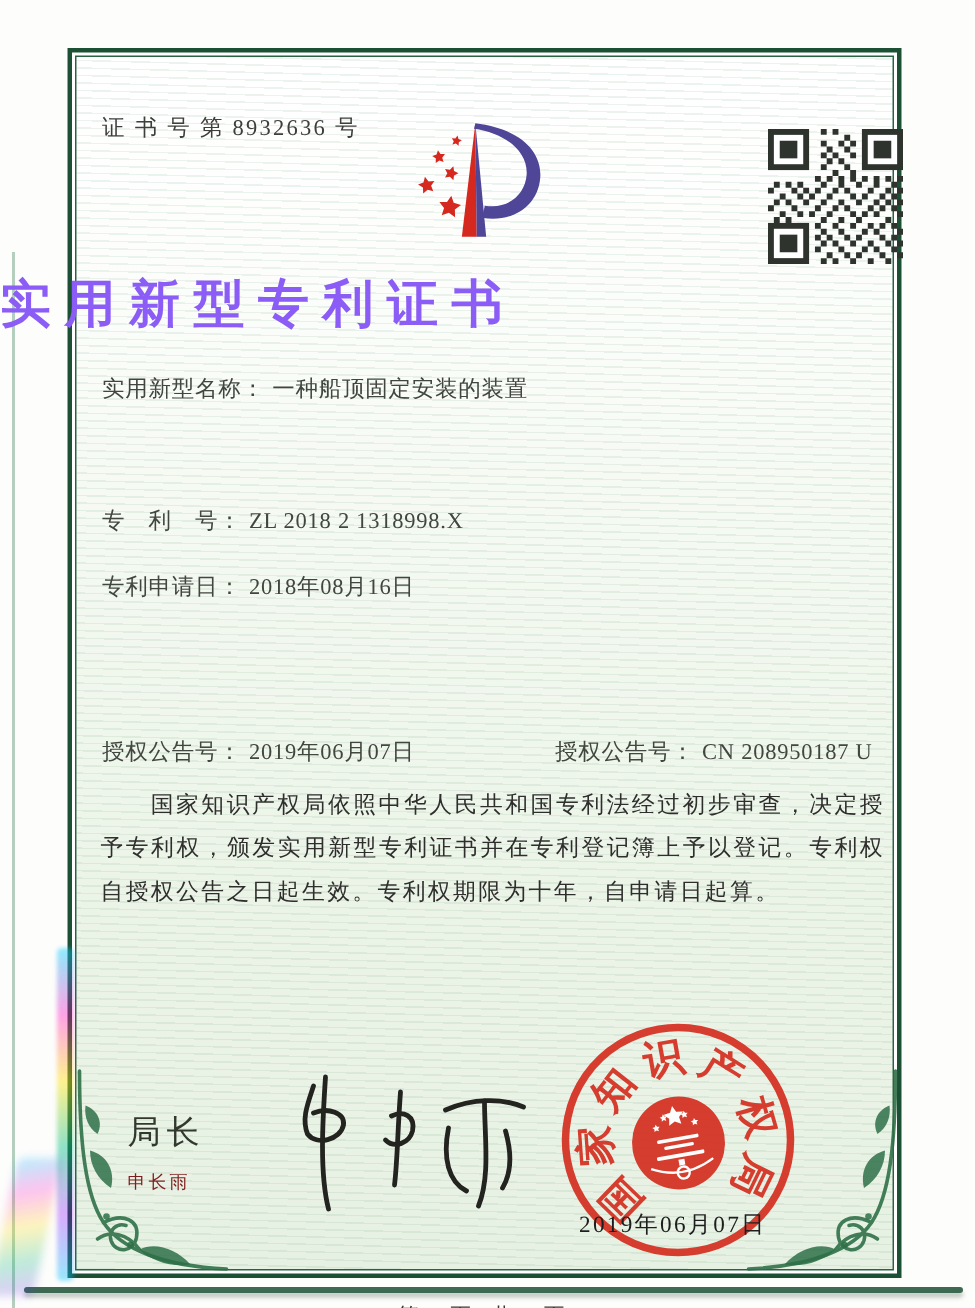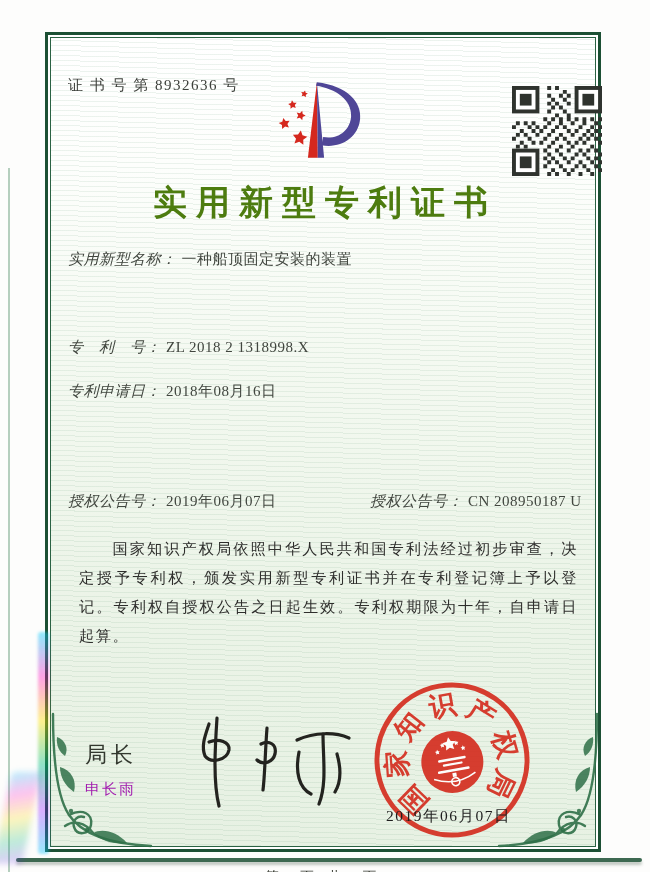--- a/index.html
+++ b/index.html
@@ -47,36 +47,36 @@
   .corner-orn.br{right:47px;bottom:20px;}
   .corner-orn.bl{left:47px;bottom:20px;}
   
   .cert-no{
     position:absolute;left:68px;top:76px;
     font-size:15px;letter-spacing:1.5px;color:#3c3f3a;z-index:5;
   }
   .logo{position:absolute;left:262px;top:74px;z-index:5;}
   .qr{position:absolute;left:512px;top:86px;z-index:5;}
   .title{
-    position:absolute;left:0;right:0;top:180px;text-align:center;
-    font-size:34px;font-weight:600;letter-spacing:9px;color:#4d7c0f;z-index:5;
+    position:absolute;left:0;right:0;top:180px;
+    font-size:34px;font-weight:600;letter-spacing:9px;color:#8b5cf6;z-index:5;
   }
   
   .row{position:absolute;left:68px;right:52px;font-size:15px;color:#41463f;z-index:5;letter-spacing:.5px;}
-  .row .lbl{margin-right:5px;font-style:italic;}
+  .row .lbl{margin-right:5px;}
   .row .grp2{position:absolute;left:302px;top:0;}
   
   .paras{position:absolute;left:67px;top:522px;width:523px;z-index:5;}
   .paras p{
-    margin:12px;font-size:15.2px;line-height:29px;color:#2e2e2c;
+    margin:0;font-size:15.2px;line-height:29px;color:#2e2e2c;
     text-align:justify;text-indent:2.2em;letter-spacing:1.6px;
   }
   
   .director-label{position:absolute;left:85px;top:740px;font-size:22px;letter-spacing:4px;color:#33382f;z-index:5;}
-  .director-name{position:absolute;left:85px;top:780px;font-size:15px;letter-spacing:2px;color:#a21caf;z-index:5;}
+  .director-name{position:absolute;left:85px;top:780px;font-size:12px;letter-spacing:2px;color:#7f1d1d;z-index:5;}
   .signature{position:absolute;left:165px;top:710px;z-index:6;}
   .seal{position:absolute;left:346px;top:654px;z-index:5;opacity:.9;transform:rotate(-10deg);}
   .seal-date{position:absolute;left:386px;top:806px;font-size:15.5px;letter-spacing:1.5px;color:#1e1e1e;z-index:7;}
   .footer{
     position:absolute;left:0;right:0;top:868px;text-align:center;
     font-size:13.5px;letter-spacing:2px;color:#35392f;z-index:5;
   }
 </style>
 </head>
 <body>

